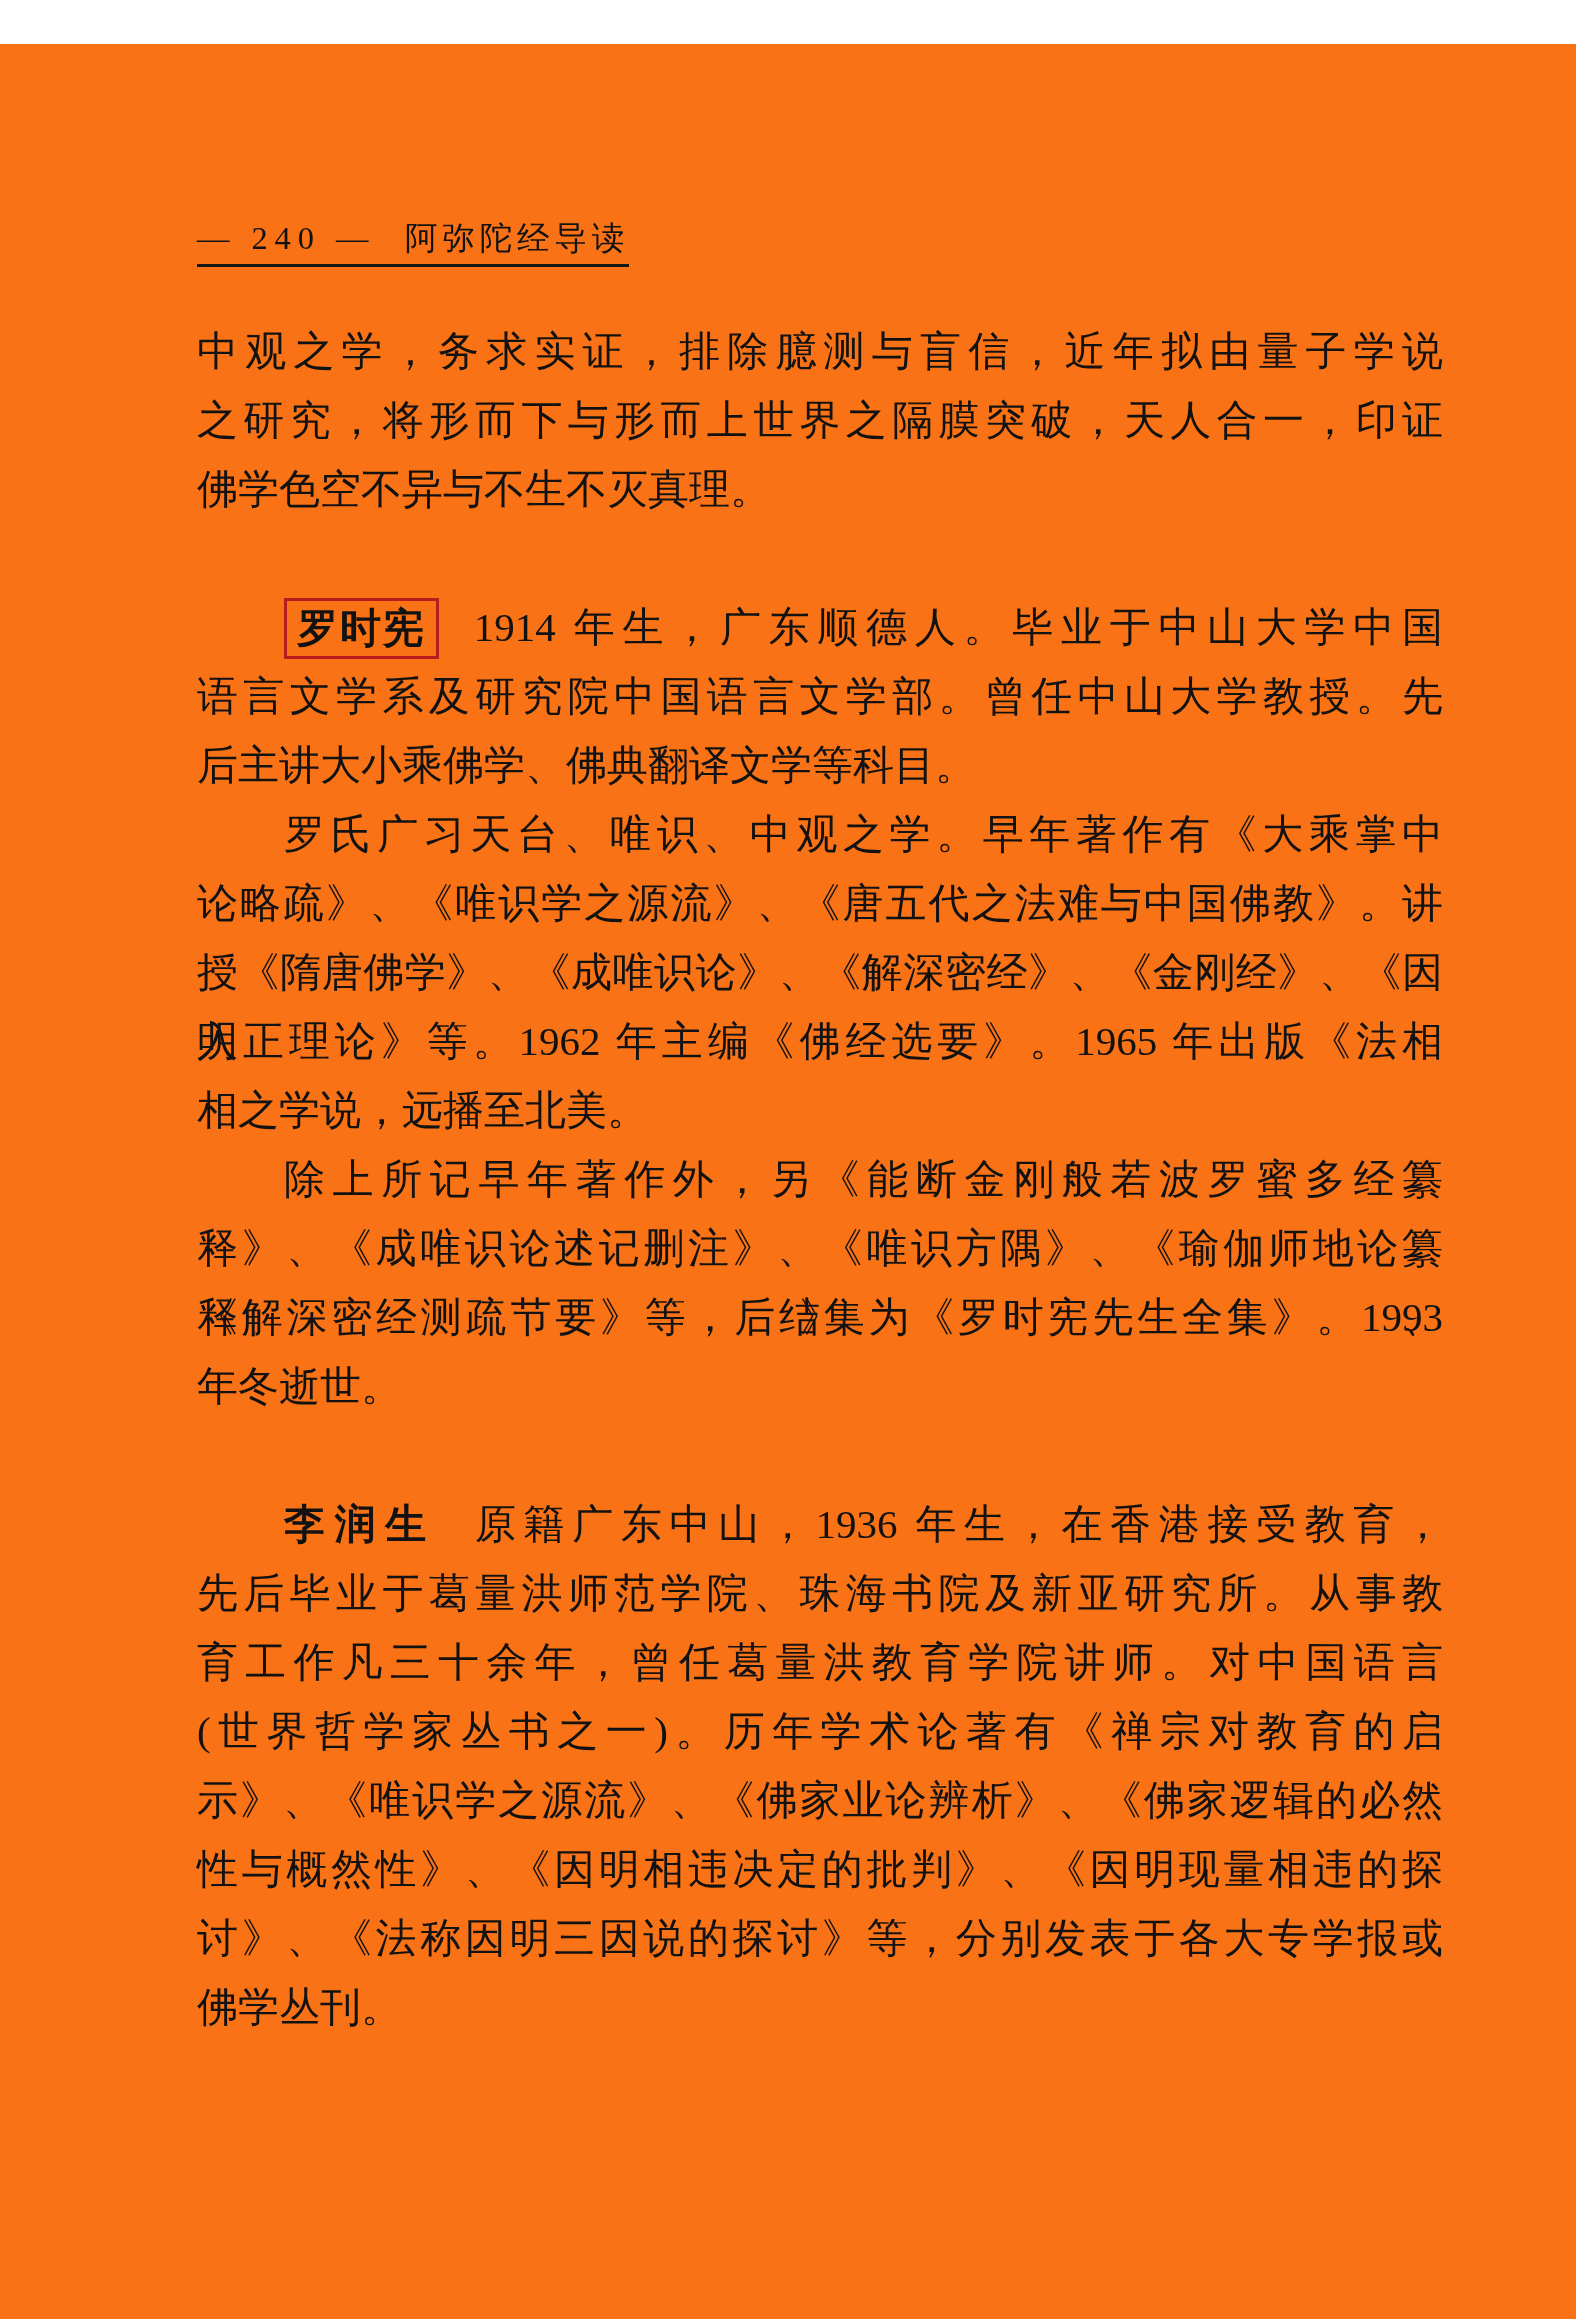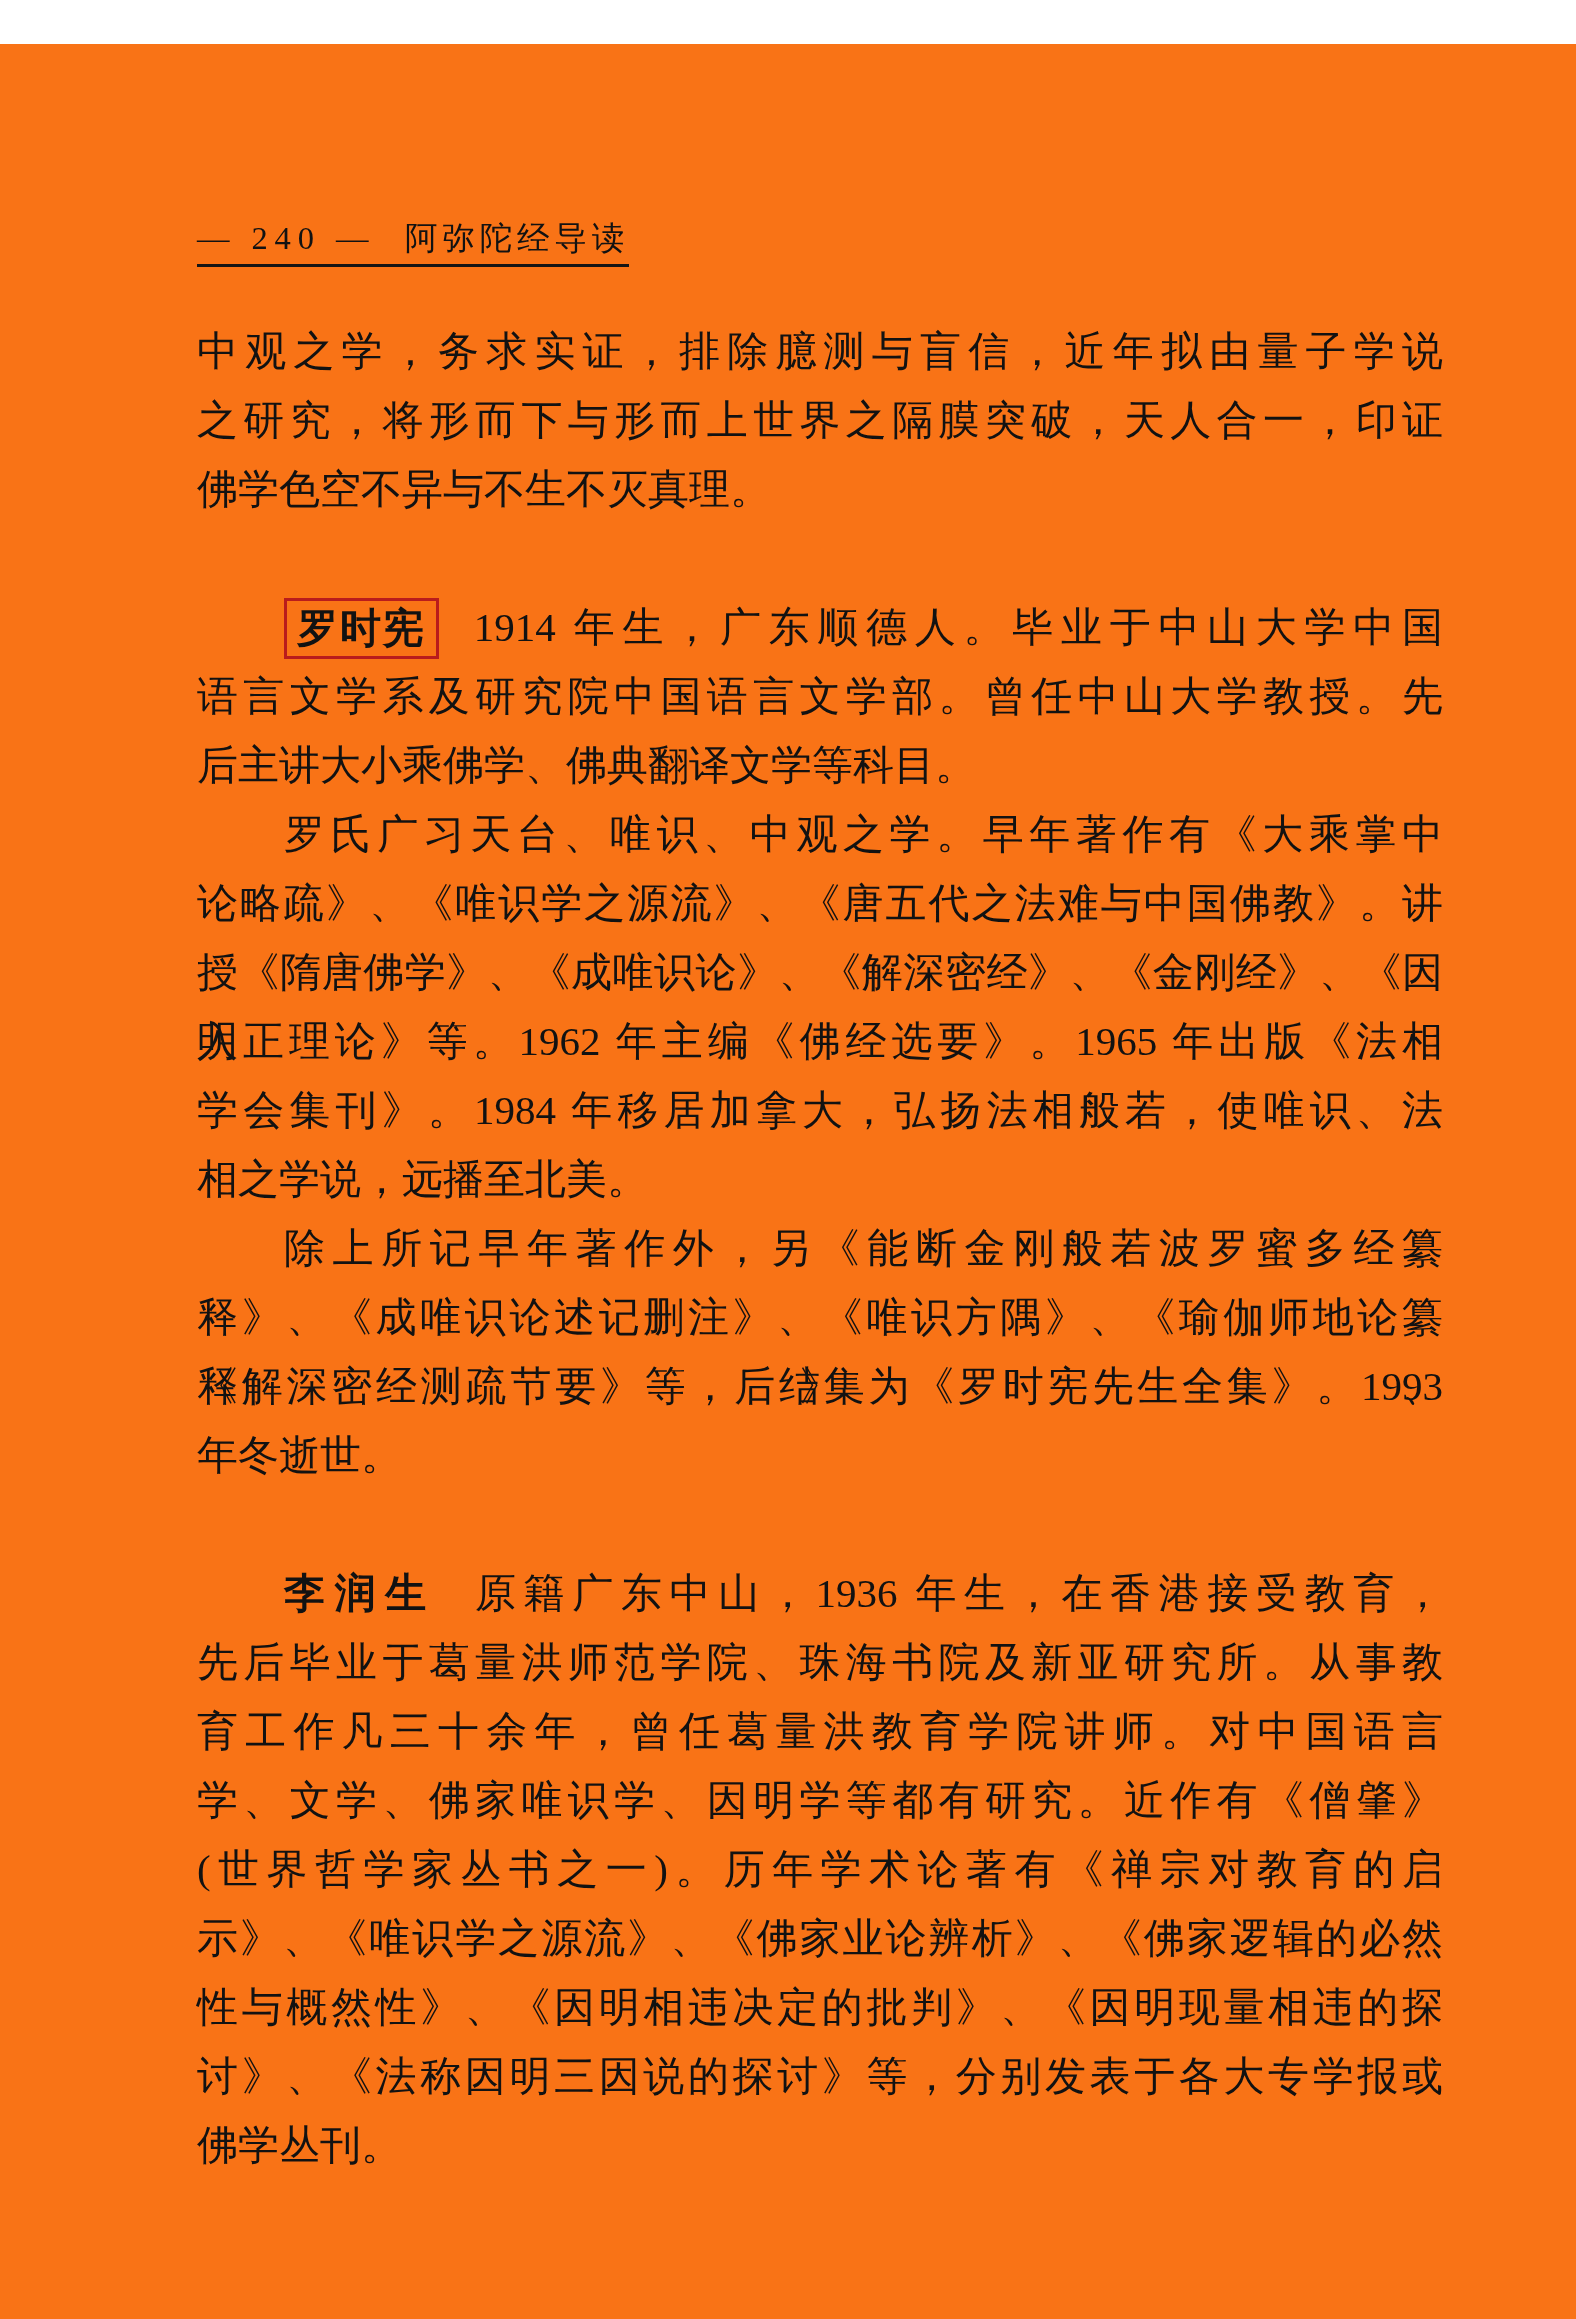--- a/index.html
+++ b/index.html
@@ -98,36 +98,34 @@
     <div class="line full indent">
       <span class="boxed-name">罗时宪</span><span>1914 年生，广东顺德人。毕业于中山大学中国</span>
     </div>
     <div class="line full">语言文学系及研究院中国语言文学部。曾任中山大学教授。先</div>
     <div class="line">后主讲大小乘佛学、佛典翻译文学等科目。</div>
 
     <div class="line full indent">罗氏广习天台、唯识、中观之学。早年著作有《大乘掌中</div>
     <div class="line full">论略疏》、《唯识学之源流》、《唐五代之法难与中国佛教》。讲</div>
     <div class="line full">授《隋唐佛学》、《成唯识论》、《解深密经》、《金刚经》、《因明</div>
     <div class="line full">入正理论》等。1962 年主编《佛经选要》。1965 年出版《法相</div>
-    <div class="line full">学会集刊》。1984 年移居加拿大，弘扬法相般若，使唯识、法</div>
     <div class="line">相之学说，远播至北美。</div>
 
     <div class="line full indent">除上所记早年著作外，另《能断金刚般若波罗蜜多经纂</div>
     <div class="line full">释》、《成唯识论述记删注》、《唯识方隅》、《瑜伽师地论纂释》、</div>
     <div class="line full">《解深密经测疏节要》等，后结集为《罗时宪先生全集》。1993</div>
     <div class="line">年冬逝世。</div>
 
     <div class="line gap"></div>
 
     <div class="line full indent">
       <span class="bold-name">李润生</span><span>原籍广东中山，1936 年生，在香港接受教育，</span>
     </div>
     <div class="line full">先后毕业于葛量洪师范学院、珠海书院及新亚研究所。从事教</div>
     <div class="line full">育工作凡三十余年，曾任葛量洪教育学院讲师。对中国语言</div>
-    <div class="line full">学、文学、佛家唯识学、因明学等都有研究。近作有《僧肇》</div>
     <div class="line full">(世界哲学家丛书之一)。历年学术论著有《禅宗对教育的启</div>
     <div class="line full">示》、《唯识学之源流》、《佛家业论辨析》、《佛家逻辑的必然</div>
     <div class="line full">性与概然性》、《因明相违决定的批判》、《因明现量相违的探</div>
     <div class="line full">讨》、《法称因明三因说的探讨》等，分别发表于各大专学报或</div>
     <div class="line">佛学丛刊。</div>
 
   </div>
 </div>
 
 

